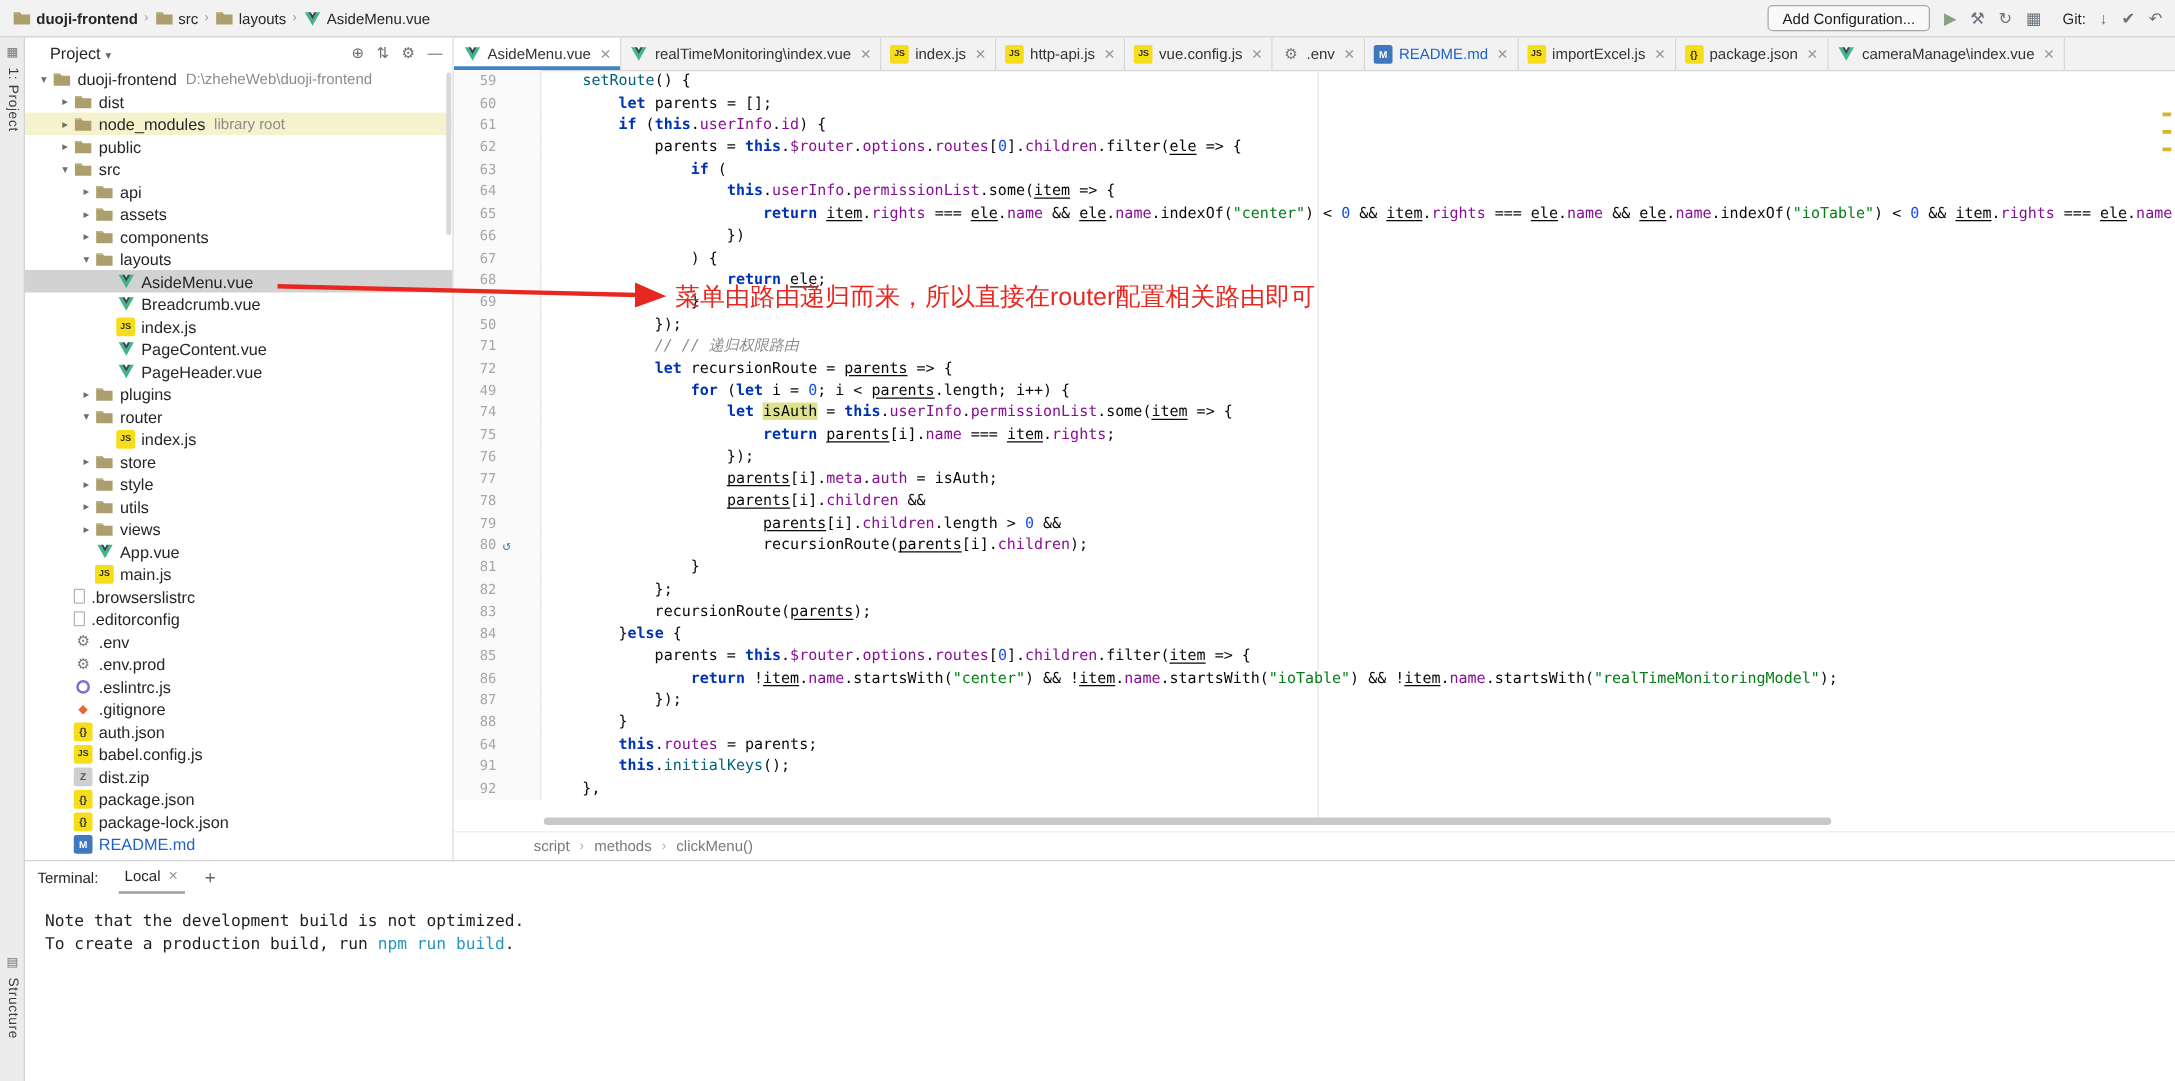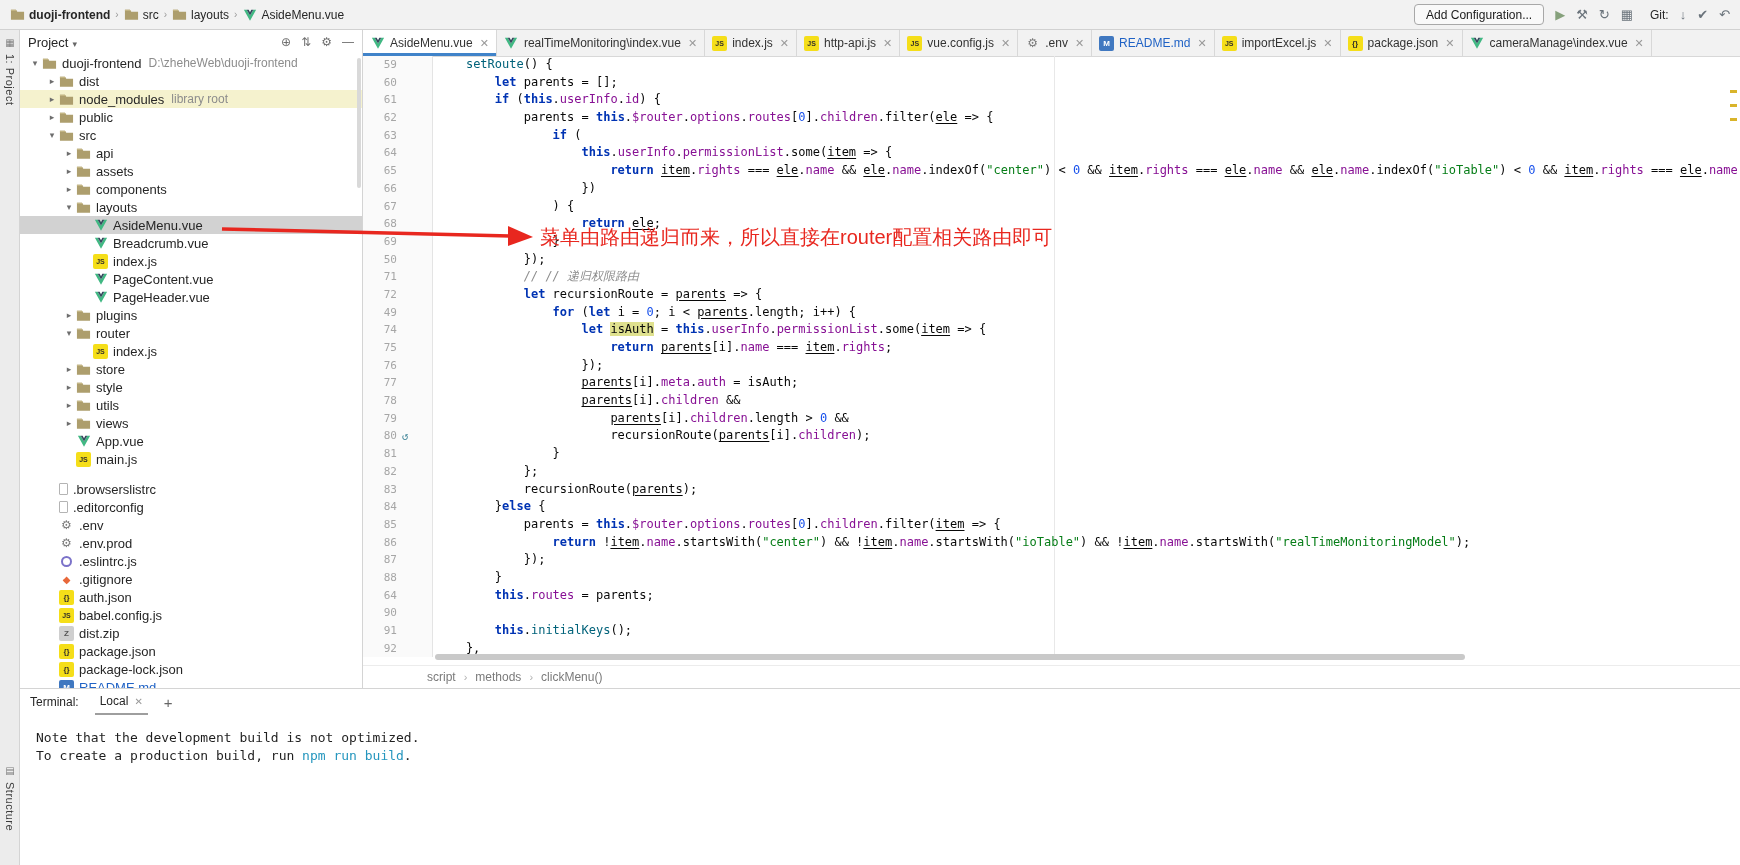--- a/index.html
+++ b/index.html
@@ -27,21 +27,21 @@
   .strip-item{position:absolute;left:0;width:20px;display:flex;flex-direction:column;
               align-items:center;gap:6px;}
   .strip-item.top{top:7px;}
   .strip-item.bottom{bottom:34px;}
   .si-icon{font-size:10px;color:#7a7a7a;}
   .vtext{writing-mode:vertical-rl;font-size:11px;letter-spacing:.5px;color:#3c3c3c;}
 
   
   .project{position:absolute;left:20px;top:30px;width:343px;height:658px;background:#fff;
            border-right:1px solid #d4d4d4;box-sizing:border-box;overflow:hidden;}
-  .proj-header{height:24px;display:flex;align-items:center;padding:0 8px 0 8px;font-size:13px;}
+  .proj-header{height:24px;display:flex;align-items:center;padding:0 8px 0 20px;font-size:13px;}
   .caret{font-size:9px;color:#666;margin-left:4px;}
   .ph-icons{margin-left:auto;display:flex;gap:10px;color:#6e6e6e;font-size:12px;}
   .proj-scroll{position:absolute;right:1px;top:28px;width:4px;height:130px;background:#d9d9d9;border-radius:2px;}
   #tree{position:absolute;top:24px;left:0;right:0;}
   .tree-row{height:18px;display:flex;align-items:center;font-size:13px;white-space:nowrap;}
   .tree-row.sel{background:#d2d2d2;}
   .tree-row.lib{background:#f5f2ce;}
   .tree-arrow{width:14px;font-size:9px;color:#6e6e6e;text-align:center;flex:none;}
   .tree-spacer{width:14px;flex:none;}
   .tree-label{margin-left:5px;}
@@ -407,21 +407,21 @@
               <path fill="#35495e" d="M4.2 2h2.3L8 4.8 9.5 2h2.3L8 8.6z"></path>
             </svg>
           </span>
           <span class="tree-label">App.vue</span>
         </div>
         <div class="tree-row" style="padding-left: 42px;">
           <span class="tree-spacer"></span>
           <span class="fi fi-js">JS</span>
           <span class="tree-label">main.js</span>
         </div>
-        <div class="tree-row" style="padding-left: 25px; margin-top: 12px;">
+        <div class="tree-row" style="padding-left: 25px;">
           <span class="tree-spacer"></span>
           <span class="fi fi-file"></span>
           <span class="tree-label">.browserslistrc</span>
         </div>
         <div class="tree-row" style="padding-left: 25px;">
           <span class="tree-spacer"></span>
           <span class="fi fi-file"></span>
           <span class="tree-label">.editorconfig</span>
         </div>
         <div class="tree-row" style="padding-left: 25px;">
@@ -761,27 +761,20 @@
             <span class="foldc"></span>
           </span>
           <span class="ct"><span class="tk-t">        }</span></span>
         </div>
         <div class="cl">
           <span class="gut">
             <span class="lnum">64</span>
             <span class="foldc"></span>
           </span>
           <span class="ct"><span class="tk-t">        </span><span class="tk-k">this</span><span class="tk-t">.</span><span class="tk-m">routes</span><span class="tk-t"> = parents;</span></span>
-        </div>
-        <div class="cl">
-          <span class="gut">
-            <span class="lnum">90</span>
-            <span class="foldc"></span>
-          </span>
-          <span class="ct"><span class="tk-t"></span></span>
         </div>
         <div class="cl">
           <span class="gut">
             <span class="lnum">91</span>
             <span class="foldc"></span>
           </span>
           <span class="ct"><span class="tk-t">        </span><span class="tk-k">this</span><span class="tk-t">.</span><span class="tk-f">initialKeys</span><span class="tk-t">();</span></span>
         </div>
         <div class="cl">
           <span class="gut">

